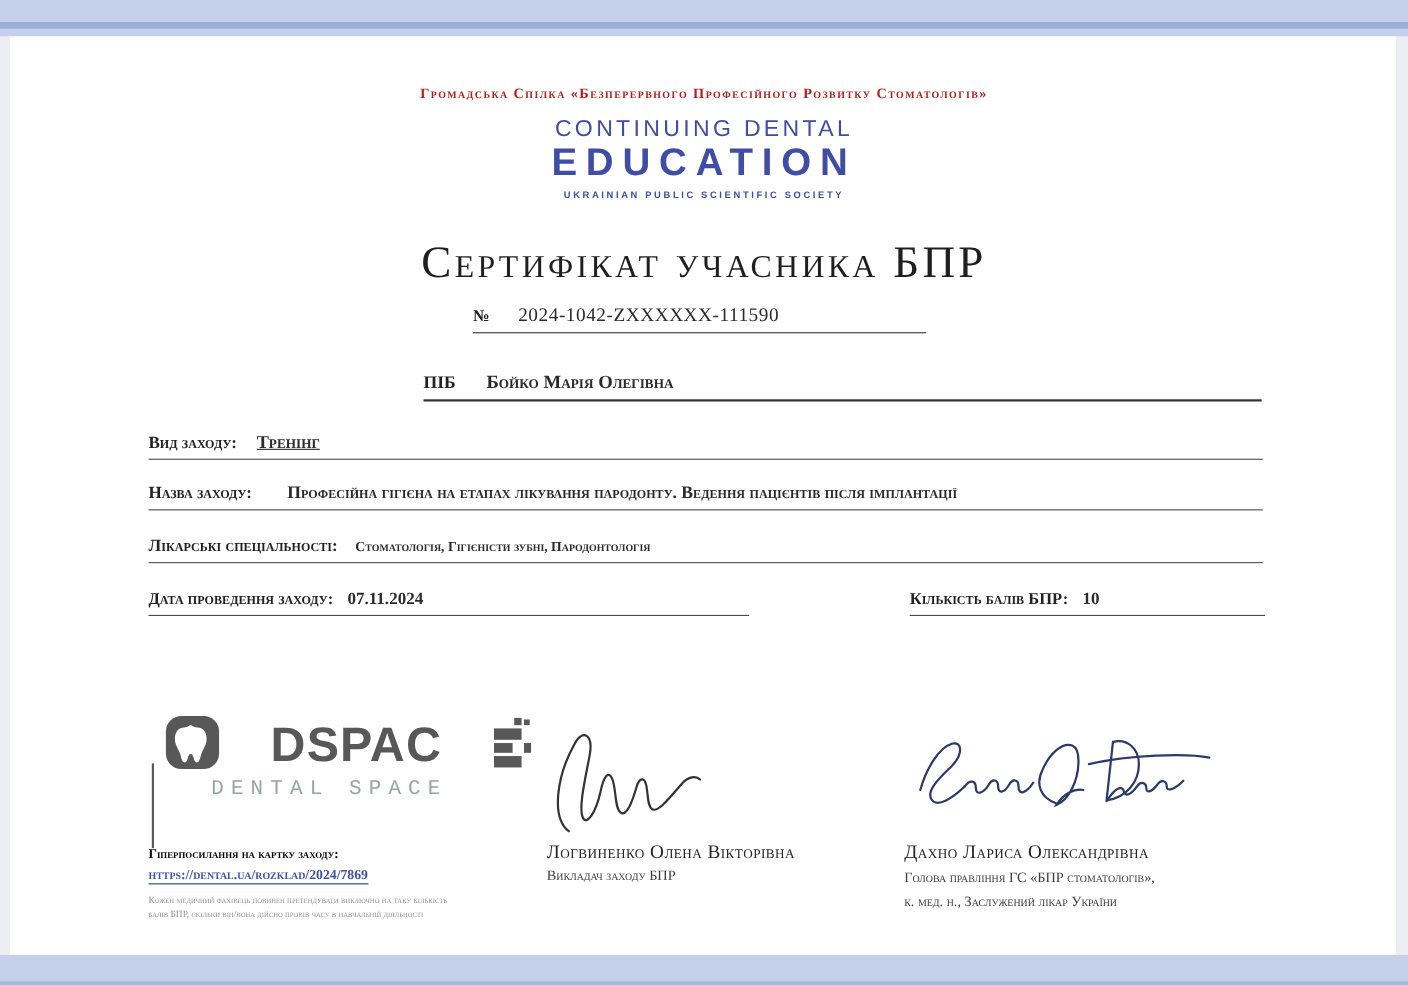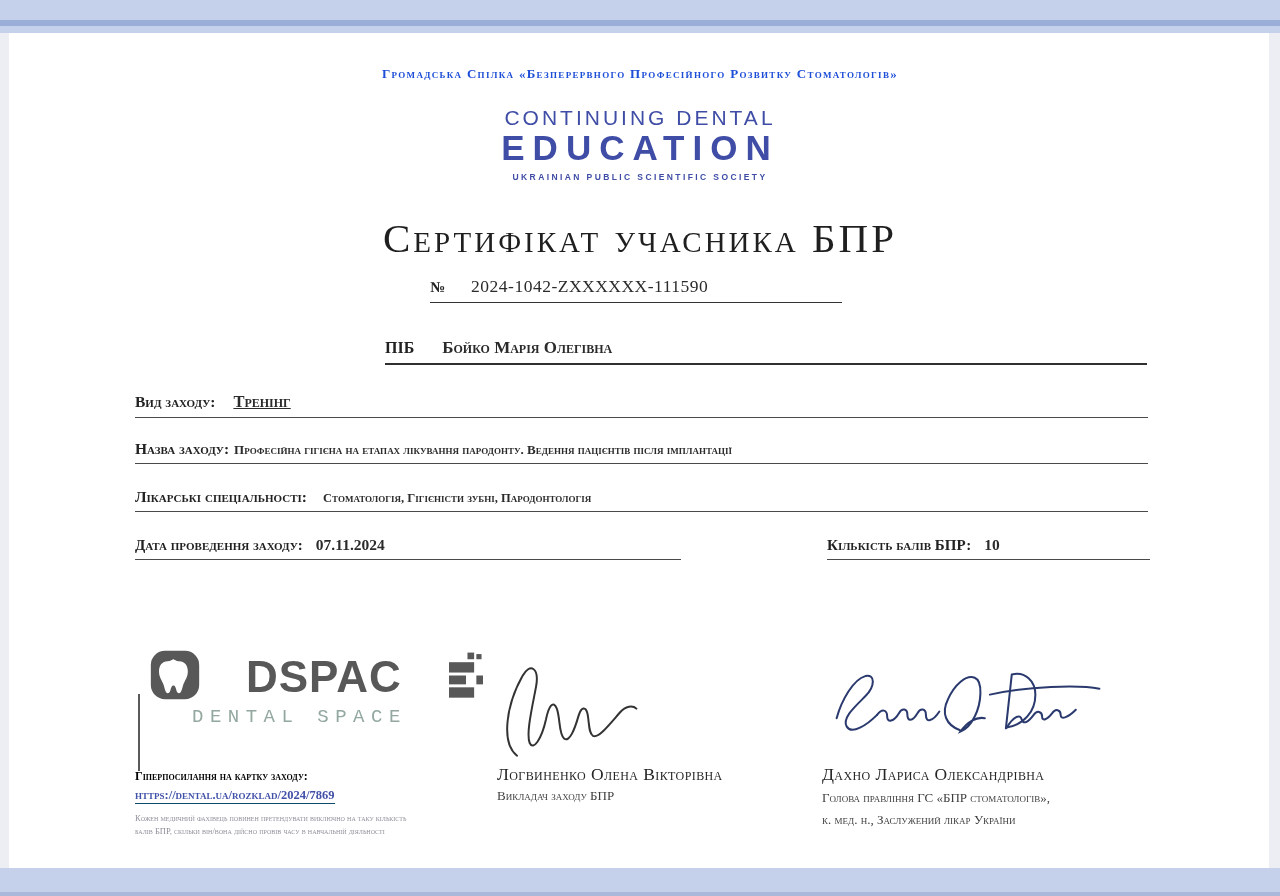--- a/index.html
+++ b/index.html
@@ -29,22 +29,22 @@
     background: #eceef3;
   }
   .edge-strip.left  { left: 0; }
   .edge-strip.right { right: 0; width: 11px; }
 
   .abs { position: absolute; }
   .sc  { font-variant: small-caps; }
   .center { width: 100%; text-align: center; }
 
   .org-line {
-    top: 66px; font-size: 13px; font-weight: bold; letter-spacing: 1.3px;
-    color: #1d4ed8;
+    top: 77px; font-size: 13px; font-weight: bold; letter-spacing: 1.3px;
+    color: #b91c1c;
   }
   .cde-logo { top: 106px; font-family: "Liberation Sans", sans-serif; }
   .cde-line1 { font-size: 21px; font-weight: normal; letter-spacing: 3px; line-height: 1.15; }
   .cde-line2 { font-size: 35px; font-weight: bold; letter-spacing: 8px; line-height: 1.0; }
   .cde-sub   { font-size: 8.5px; font-weight: bold; letter-spacing: 2.4px; margin-top: 7px; }
 
   .cert-title {
     top: 214px; font-size: 41px; font-weight: 400; letter-spacing: 3px; color: #1f1f1f;
   }
 
@@ -58,21 +58,21 @@
 
   .row-pib { left: 385px; top: 338px; width: 762px; border-bottom-width: 2px; border-bottom-color: #303030; }
   .row-pib .lbl { font-size: 16px; font-weight: bold; }
   .row-pib .val { font-size: 17px; font-weight: bold; margin-left: 28px; }
 
   .row-kind  { left: 135px; top: 392px; width: 1013px; }
   .row-name  { left: 135px; top: 440px; width: 1013px; }
   .row-spec  { left: 135px; top: 488px; width: 1013px; }
   .lbl { font-weight: bold; font-size: 15.5px; color: #222; white-space: nowrap; }
   .row-kind .val { font-size: 16.5px; font-weight: bold; margin-left: 18px; text-decoration: underline; }
-  .row-name .val { font-size: 13px; font-weight: bold; margin-left: 5px; white-space: nowrap; }
+  .row-name .val { font-size: 16px; font-weight: bold; margin-left: 32px; white-space: nowrap; }
   .row-spec .val { font-size: 12.5px; font-weight: 600; margin-left: 16px; }
 
   .row-date   { left: 135px; top: 536px; width: 546px; }
   .row-points { left: 827px; top: 536px; width: 323px; }
   .row-date .lbl, .row-points .lbl { font-size: 15px; }
   .row-date .val, .row-points .val { font-size: 15.5px; font-weight: bold; margin-left: 13px; }
 
   
   .dspace-logo { left: 150px; top: 650px; display: flex; align-items: center;
                  font-family: "Liberation Sans", sans-serif; gap: 44px; }

